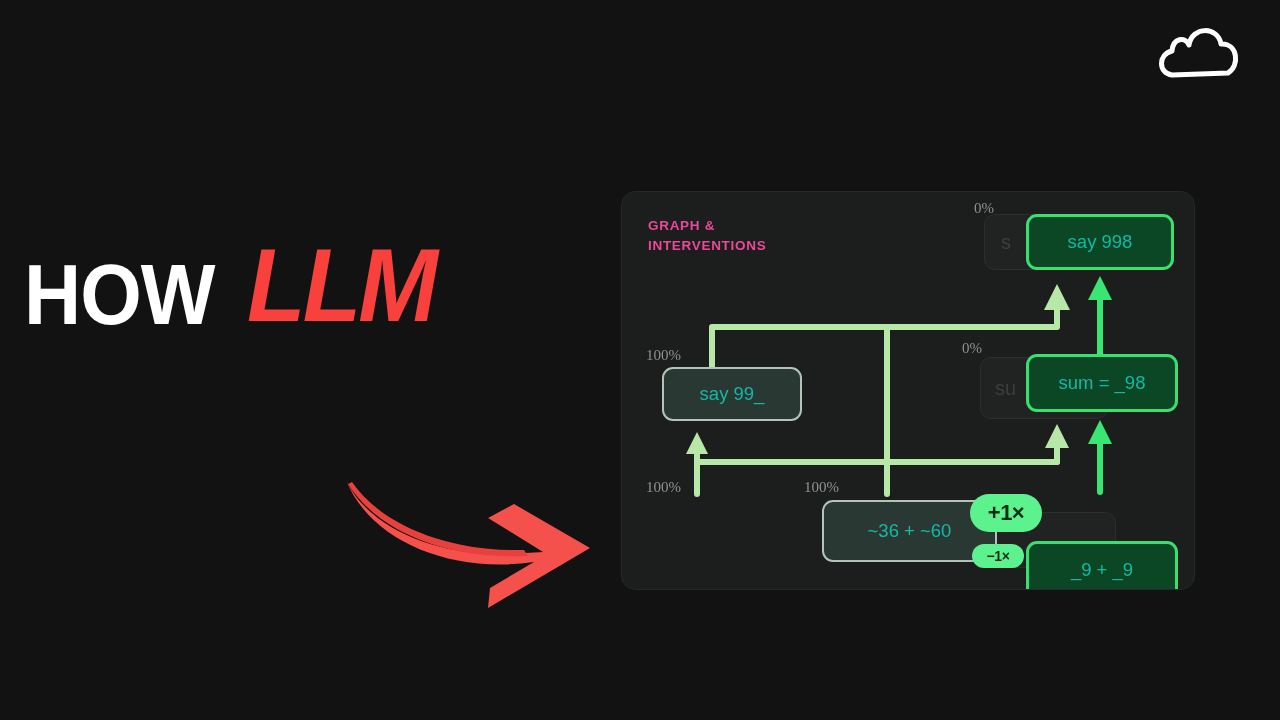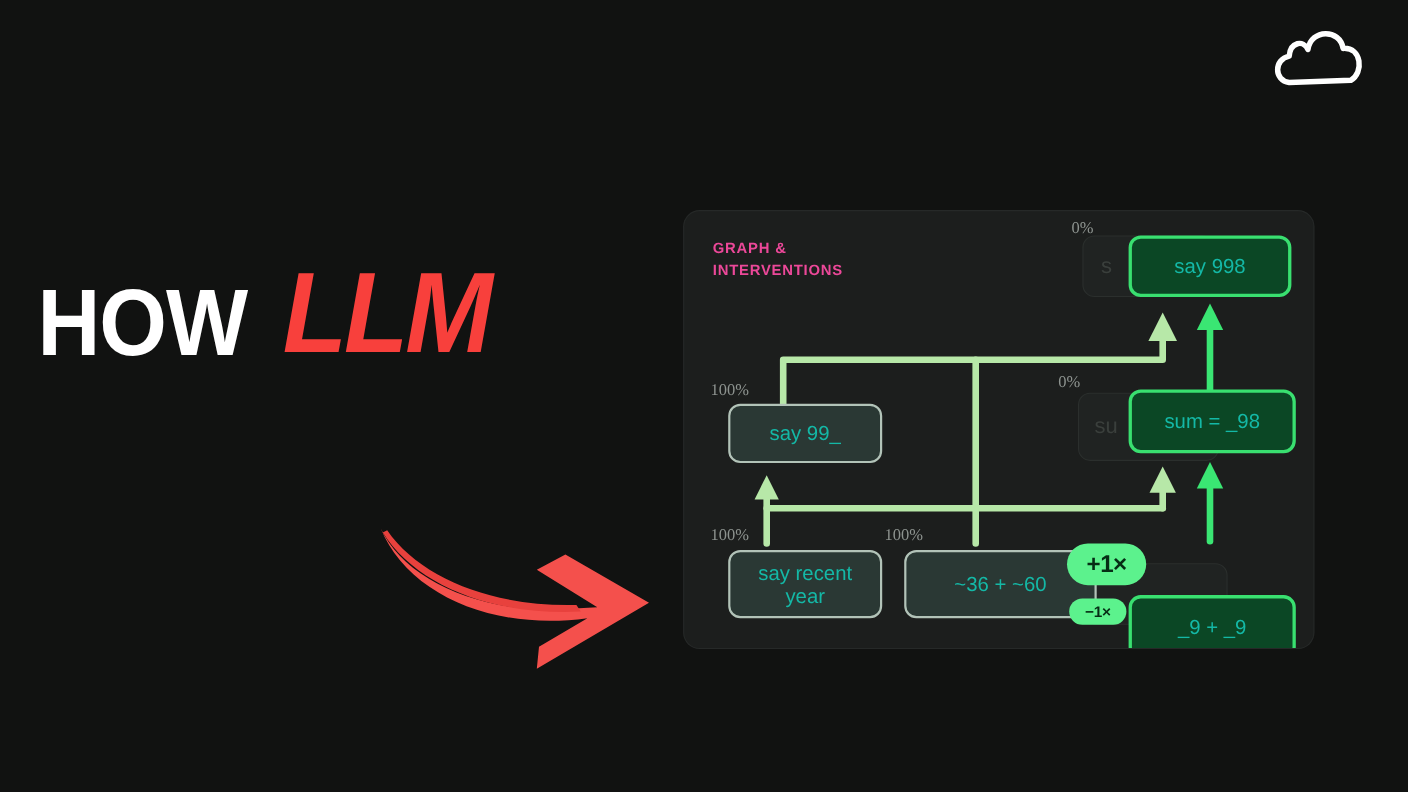--- a/index.html
+++ b/index.html
@@ -7,21 +7,21 @@
     width:1280px;height:720px;overflow:hidden;
     background:#111211;
     font-family:"Liberation Sans", sans-serif;
     position:relative;
   }
 
   
   #cloud-logo{position:absolute;left:1152px;top:18px;width:100px;height:70px;}
 
   
-  #title-block{position:absolute;left:34px;top:238px;width:580px;}
+  #title-block{position:absolute;left:24px;top:238px;width:580px;}
   .title-line{
     display:flex;align-items:flex-end;
     line-height:0.92;
     white-space:nowrap;
   }
   .t-word{
     font-family:"Liberation Sans", sans-serif;
     font-weight:bold;
     letter-spacing:-1px;
     transform:scaleX(0.92);
@@ -153,21 +153,20 @@
   </svg>
 
   <span class="pct-label" style="left:24px;top:155px;">100%</span>
   <span class="pct-label" style="left:24px;top:287px;">100%</span>
   <span class="pct-label" style="left:182px;top:287px;">100%</span>
   <span class="pct-label" style="left:352px;top:8px;">0%</span>
   <span class="pct-label" style="left:340px;top:148px;">0%</span>
 
   <div class="node dim" style="left:28px;top:175px;width:140px;height:54px;">say 99_</div>
 
-  <div class="node dim" style="left:28px;top:308px;width:140px;height:62px;">say recent year</div>
 
   <div class="node dim" style="left:188px;top:308px;width:175px;height:62px;">~36 + ~60</div>
 
   <div class="node bright" style="left:404px;top:22px;width:148px;height:56px;">say 998</div>
 
   <div class="node bright" style="left:404px;top:162px;width:152px;height:58px;">sum = _98</div>
 
   <div class="node bright" style="left:404px;top:304px;width:152px;height:58px;margin-top:45px;">_9 + _9</div>
 
   <div class="pill" id="pill-plus" style="left:348px;top:302px;width:72px;height:38px;">+1×</div>

